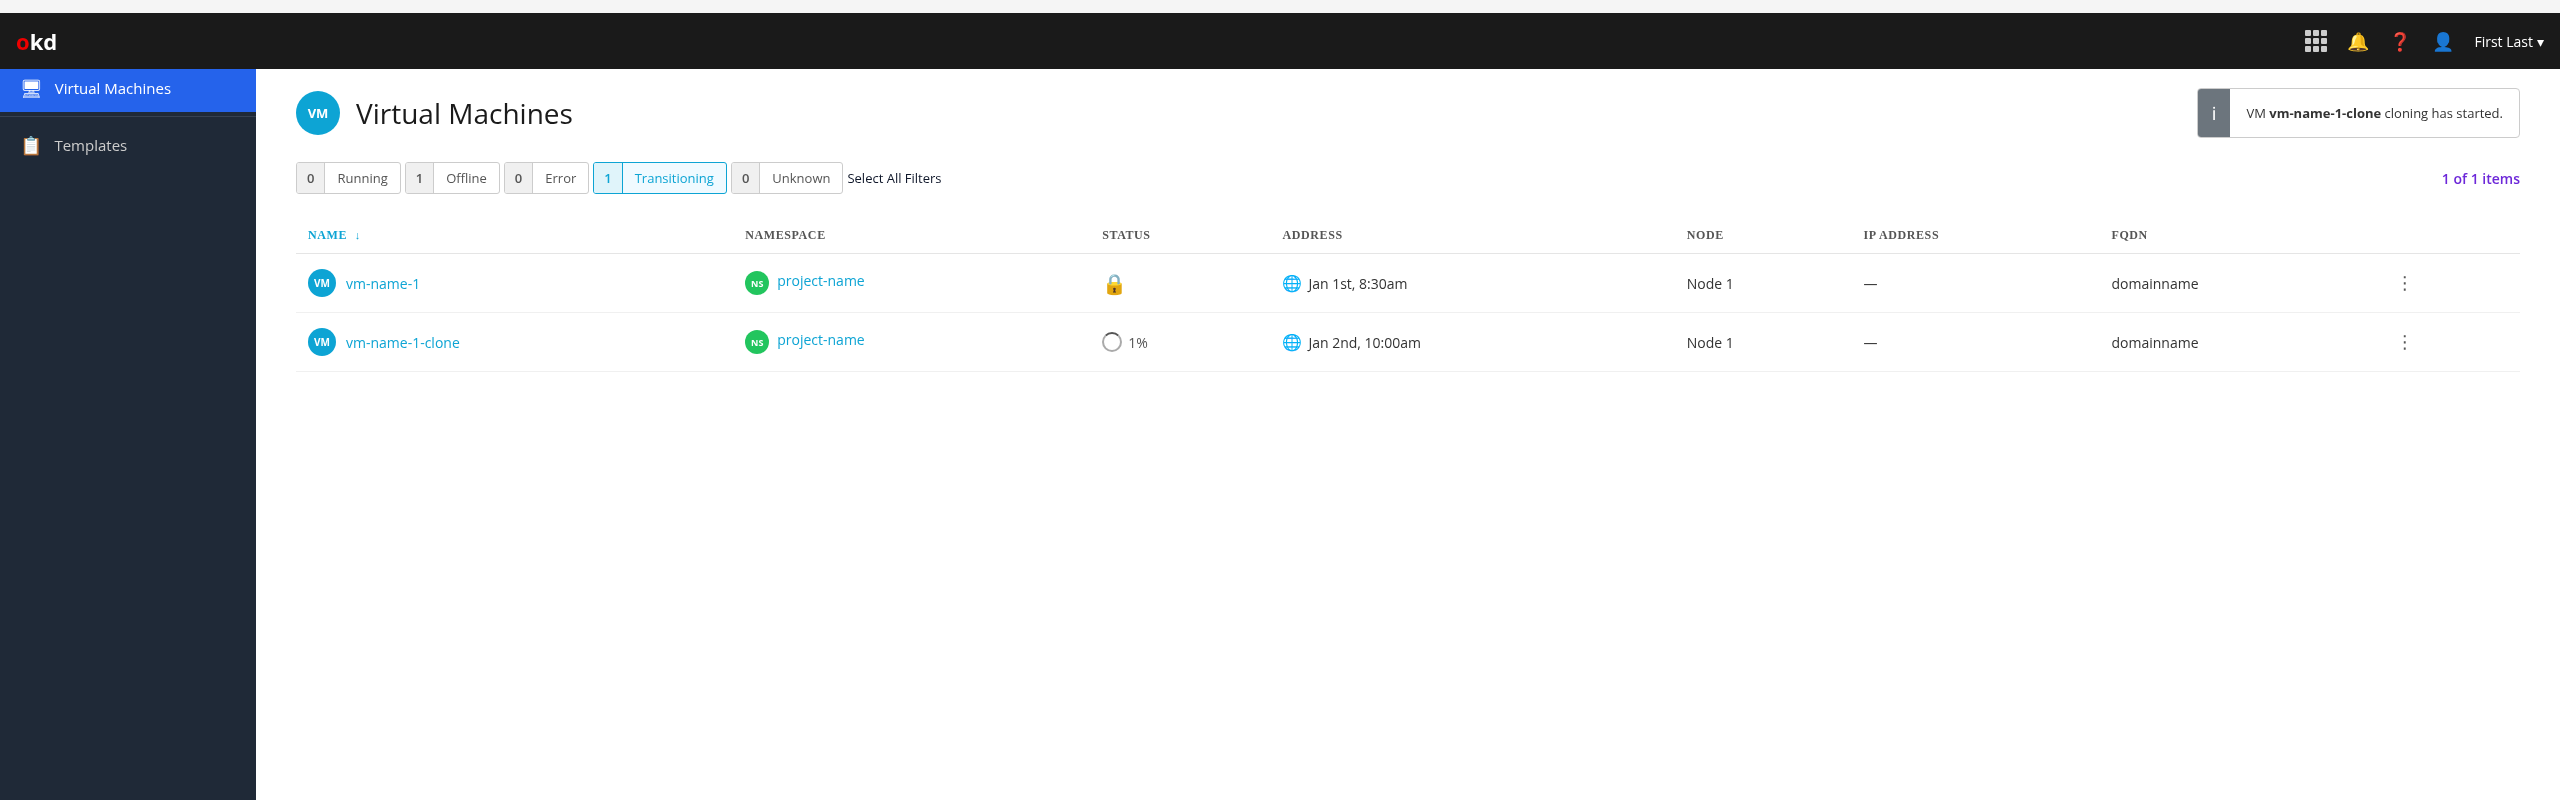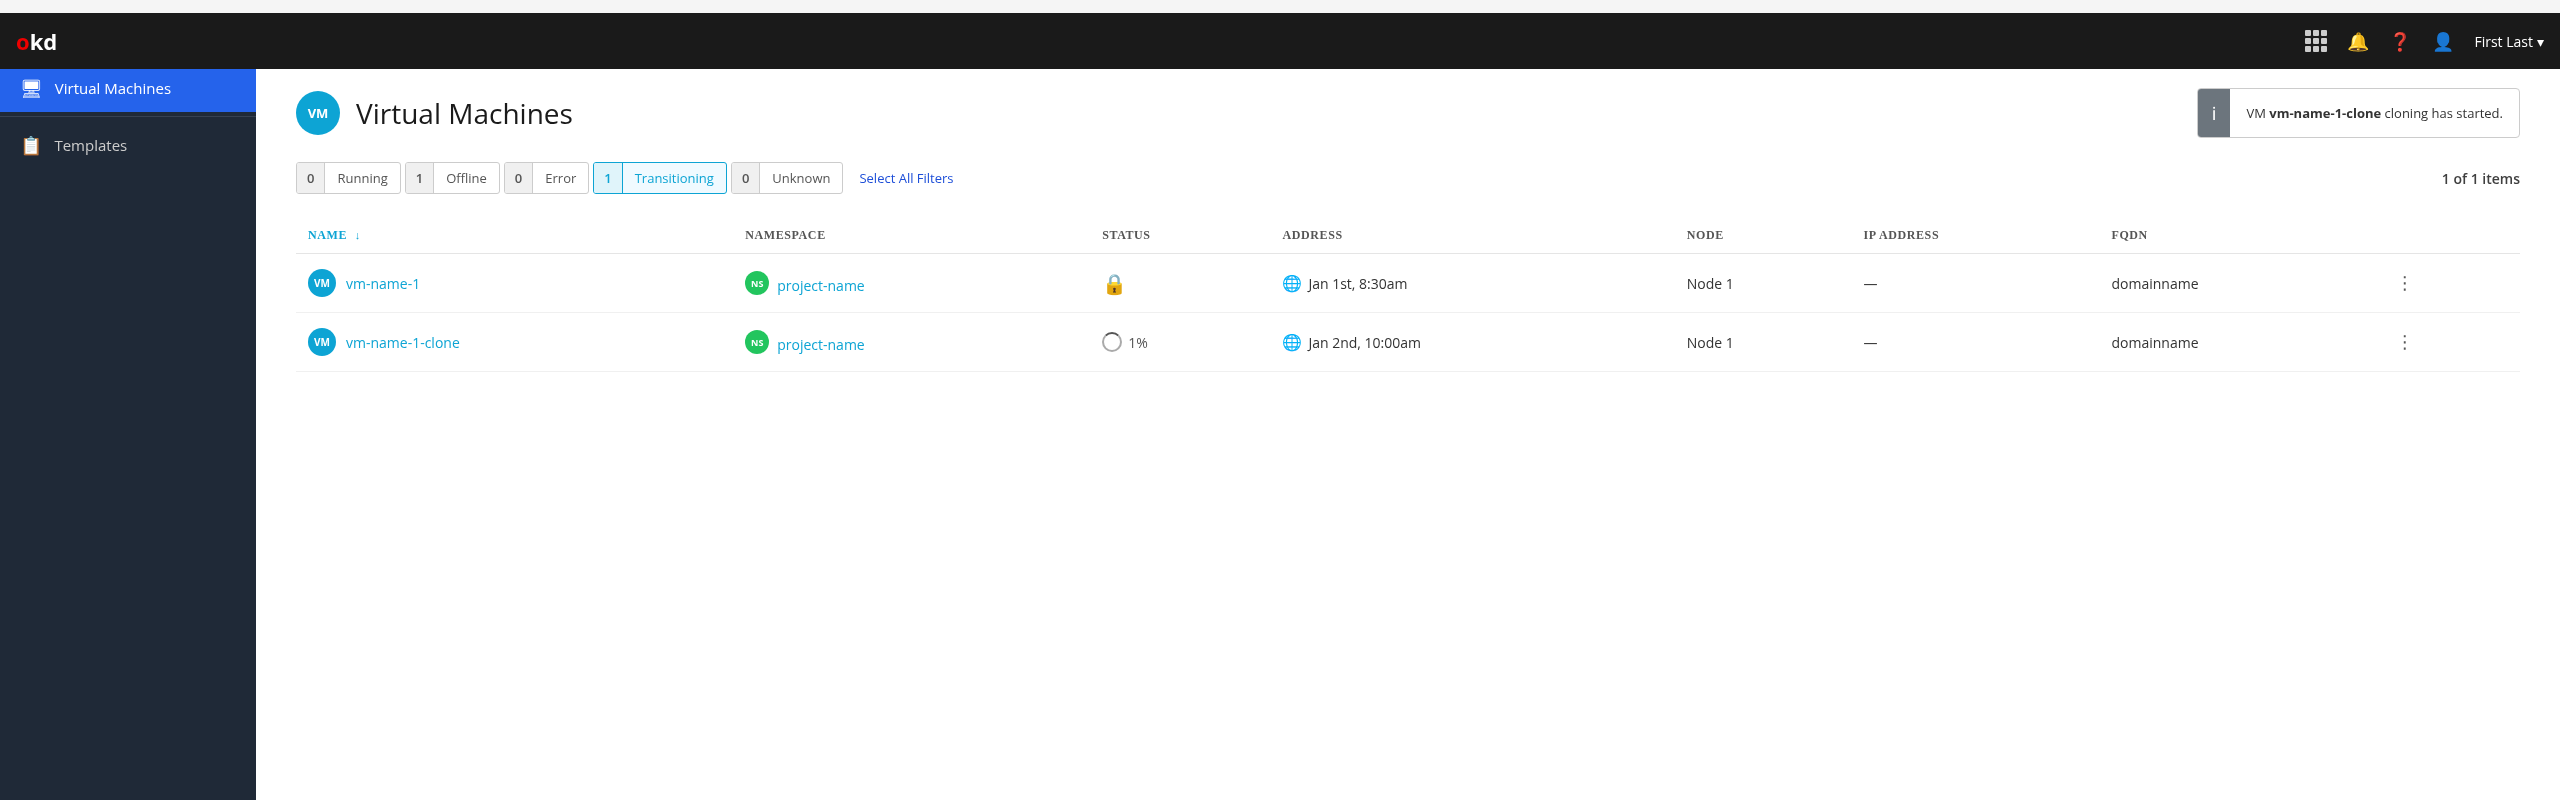--- a/index.html
+++ b/index.html
@@ -208,31 +208,30 @@
     }
     .chip-label {
       padding: 6px 12px;
       font-size: 13px;
       color: #555;
     }
     .filter-chip.selected .chip-label {
       color: #0da4d4;
     }
     .select-all-link {
-      color: #1d4ed8;
+      color: #0f172a;
       cursor: pointer;
       font-size: 13px;
-      margin-left: 12px;
       text-decoration: none;
     }
     .items-count {
       margin-left: auto;
       font-size: 14px;
       font-weight: 600;
-      color: #404040;
+      color: #6d28d9;
     }
 
     
     .vm-table {
       width: 100%;
       border-collapse: collapse;
     }
     .vm-table thead th {
       text-align: left;
       font-size: 12px;
@@ -291,21 +290,21 @@
       height: 24px;
       display: flex;
       align-items: center;
       justify-content: center;
       font-size: 9px;
       font-weight: bold;
       flex-shrink: 0;
     }
     .namespace-cell {
       display: flex;
-      align-items: flex-end;
+      align-items: flex-start;
       gap: 8px;
     }
     .ns-link {
       color: #0da4d4;
       text-decoration: none;
     }
     .status-icon {
       font-size: 20px;
       color: #555;
     }

